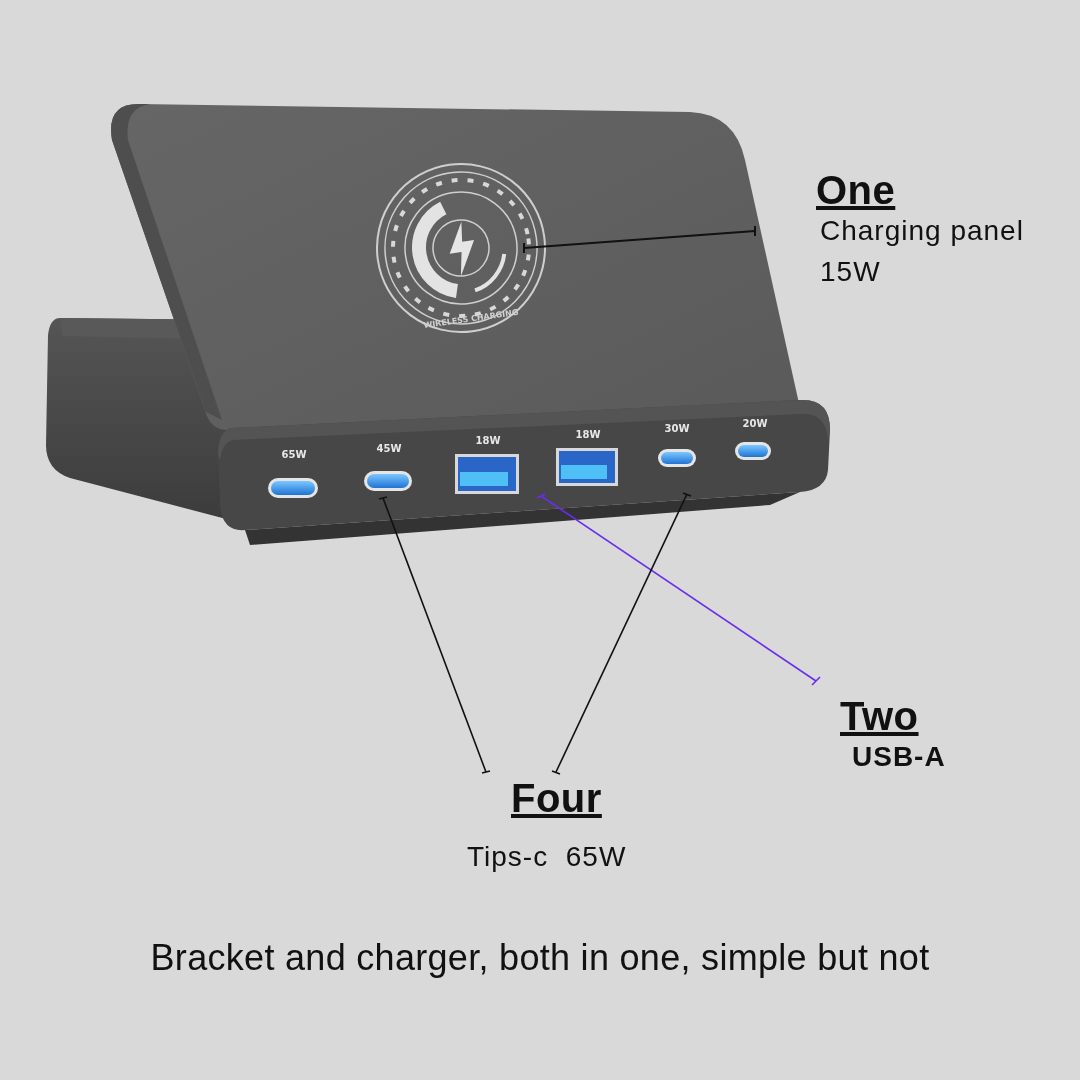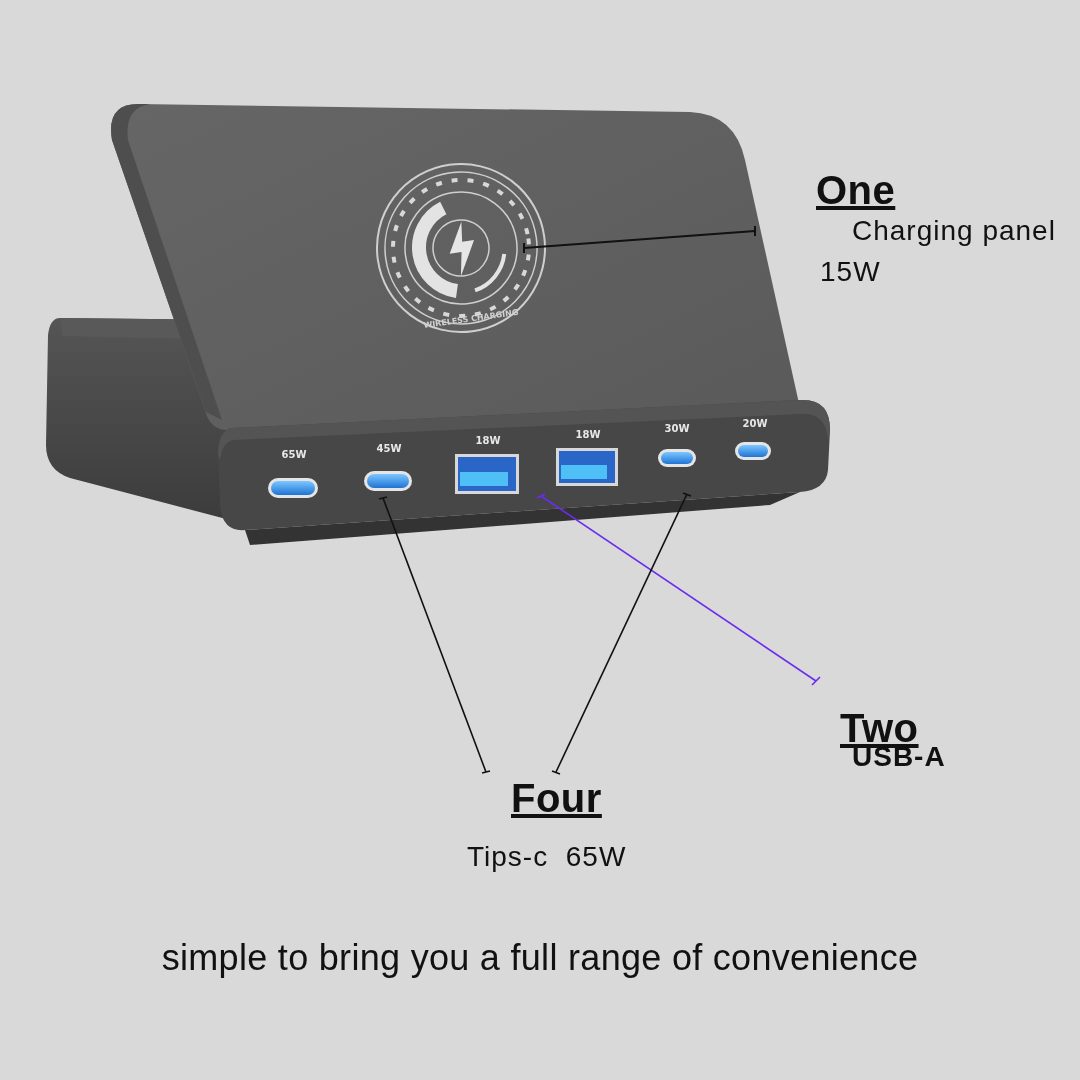--- a/index.html
+++ b/index.html
@@ -107,24 +107,24 @@
     <line x1="383" y1="498" x2="486" y2="772"></line>
     <line x1="379" y1="499" x2="387" y2="497"></line>
     <line x1="482" y1="773" x2="490" y2="771"></line>
     <line x1="687" y1="494" x2="556" y2="772"></line>
     <line x1="683" y1="493" x2="691" y2="496"></line>
     <line x1="552" y1="771" x2="560" y2="774"></line>
   </g>
 </svg>
 
 <div class="heading" style="left:816px;top:168px;">One</div>
-<div class="sub" style="left:852px;top:215px;text-align:right;">Charging panel</div>
+<div class="sub" style="left:820px;top:215px;text-align:right;">Charging panel</div>
 <div class="sub" style="left:820px;top:256px;">15W</div>
 
-<div class="heading" style="left:840px;top:694px;margin-top:12px;">Two</div>
+<div class="heading" style="left:840px;top:694px;">Two</div>
 <div class="sub" style="left:852px;top:741px;font-weight:bold;">USB-A</div>
 
 <div class="heading" style="left:511px;top:776px;">Four</div>
 <div class="sub" style="left:467px;top:841px;white-space:pre;">Tips-c  65W</div>
 
 <div class="caption">
-  <div>simple to bring you a full range of convenience</div>
+  <div>Bracket and charger, both in one, simple but not</div>
 </div>
 
 </body></html>

